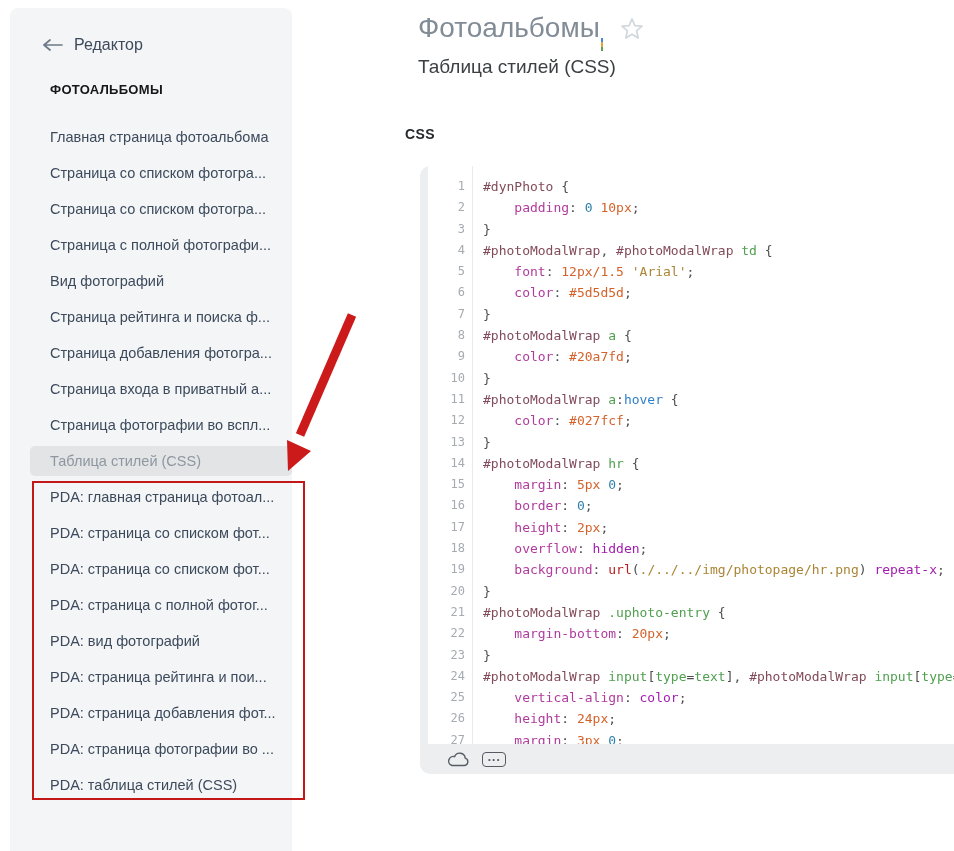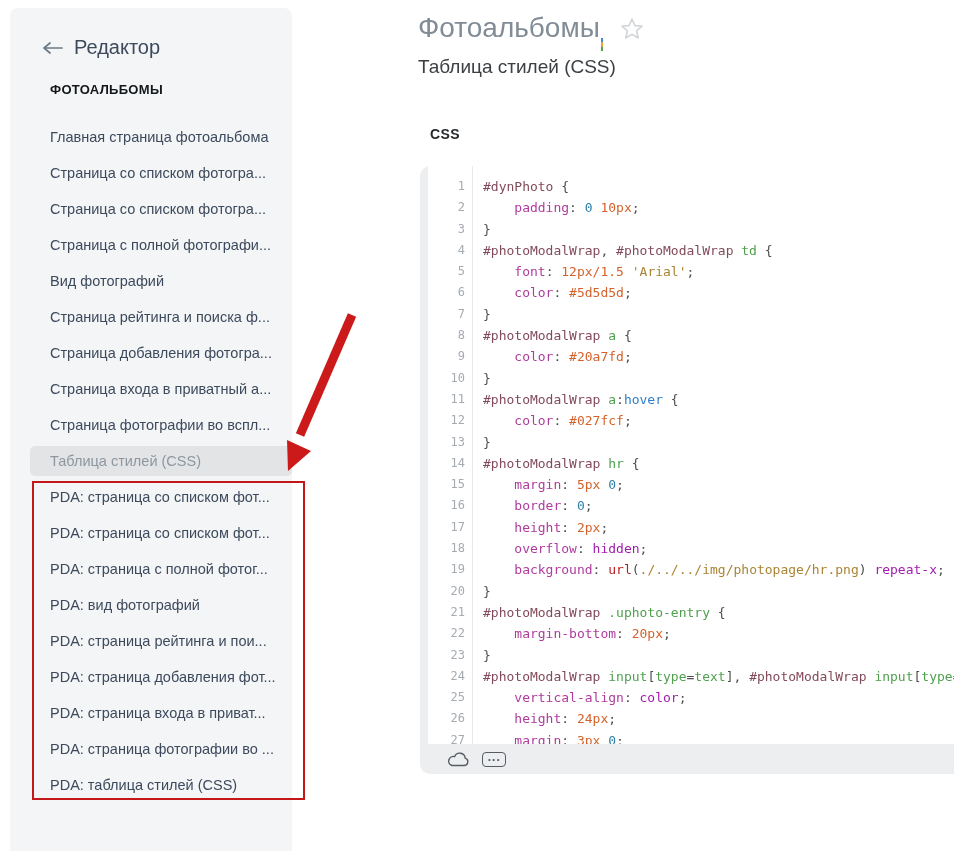--- a/index.html
+++ b/index.html
@@ -3,36 +3,36 @@
 <meta charset="utf-8">
 <style>
   html,body{margin:0;padding:0;background:#fff;}
   #page{position:relative;width:954px;height:851px;overflow:hidden;background:#fff;
         font-family:"Liberation Sans",sans-serif;-webkit-font-smoothing:antialiased;}
 
   
   .sidebar{position:absolute;left:10px;top:8px;width:282px;height:843px;
            background:#f3f5f6;border-radius:8px 8px 0 0;}
   .back-row{position:absolute;left:32px;top:28px;display:flex;align-items:center;gap:10px;
-            cursor:pointer;color:#3e4a5c;font-size:20px;}
+            cursor:pointer;color:#3e4a5c;font-size:16px;}
   .section-title{position:absolute;left:40px;top:74px;font-size:13px;font-weight:bold;
                  color:#14171a;letter-spacing:.3px;}
   .sb-list{position:absolute;left:0;top:111px;width:282px;}
   .sb-item{height:36px;box-sizing:border-box;display:flex;align-items:center;
            padding-left:40px;font-size:14.5px;color:#3d4a5c;cursor:pointer;white-space:nowrap;}
   .sb-item.selected{height:30px;width:262px;margin:3px 0 3px 20px;padding-left:20px;
            background:#e2e4e6;border-radius:5px;color:#8e97a0;}
 
   
   .page-title{position:absolute;left:418px;top:12px;font-size:28px;color:#828c97;}
   .star-btn{position:absolute;left:620px;top:17px;width:24px;height:24px;cursor:pointer;}
   .cursor-artifact{position:absolute;left:601px;top:38px;width:2px;height:13px;
            background:linear-gradient(#4a86d8 0 34%,#e2a23c 34% 67%,#5aa050 67% 100%);}
   .page-subtitle{position:absolute;left:418px;top:56px;font-size:19px;color:#3c4043;}
-  .css-label{position:absolute;left:430px;top:126px;font-size:14px;font-weight:bold;
+  .css-label{position:absolute;left:405px;top:126px;font-size:14px;font-weight:bold;
              color:#26292c;letter-spacing:.4px;}
 
   
   .editor-frame{position:absolute;left:420px;top:166px;width:534px;height:608px;
                 background:#eceef0;border-radius:10px 0 0 10px;overflow:hidden;
                 display:flex;flex-direction:column;}
   .code-wrap{flex:1;margin-left:8px;background:#fff;display:flex;overflow:hidden;}
   .gutter{width:45px;box-sizing:border-box;padding:10px 7px 0 0;text-align:right;
           border-right:1px solid #e8eaec;}
   .gutter .ln{font-family:"DejaVu Sans Mono","Liberation Mono",monospace;
@@ -100,39 +100,39 @@
         <div class="sb-item">
           <span>Страница входа в приватный а...</span>
         </div>
         <div class="sb-item">
           <span>Страница фотографии во вспл...</span>
         </div>
         <div class="sb-item selected">
           <span>Таблица стилей (CSS)</span>
         </div>
         <div class="sb-item">
+          <span>PDA: главная страница фотоал...</span>
+        </div>
+        <div class="sb-item">
           <span>PDA: страница со списком фот...</span>
         </div>
         <div class="sb-item">
           <span>PDA: страница со списком фот...</span>
         </div>
         <div class="sb-item">
           <span>PDA: страница с полной фотог...</span>
         </div>
         <div class="sb-item">
           <span>PDA: вид фотографий</span>
         </div>
         <div class="sb-item">
           <span>PDA: страница рейтинга и пои...</span>
         </div>
         <div class="sb-item">
           <span>PDA: страница добавления фот...</span>
-        </div>
-        <div class="sb-item">
-          <span>PDA: страница входа в приват...</span>
         </div>
         <div class="sb-item">
           <span>PDA: страница фотографии во ...</span>
         </div>
         <div class="sb-item">
           <span>PDA: таблица стилей (CSS)</span>
         </div>
       </div>
   </div>
 

